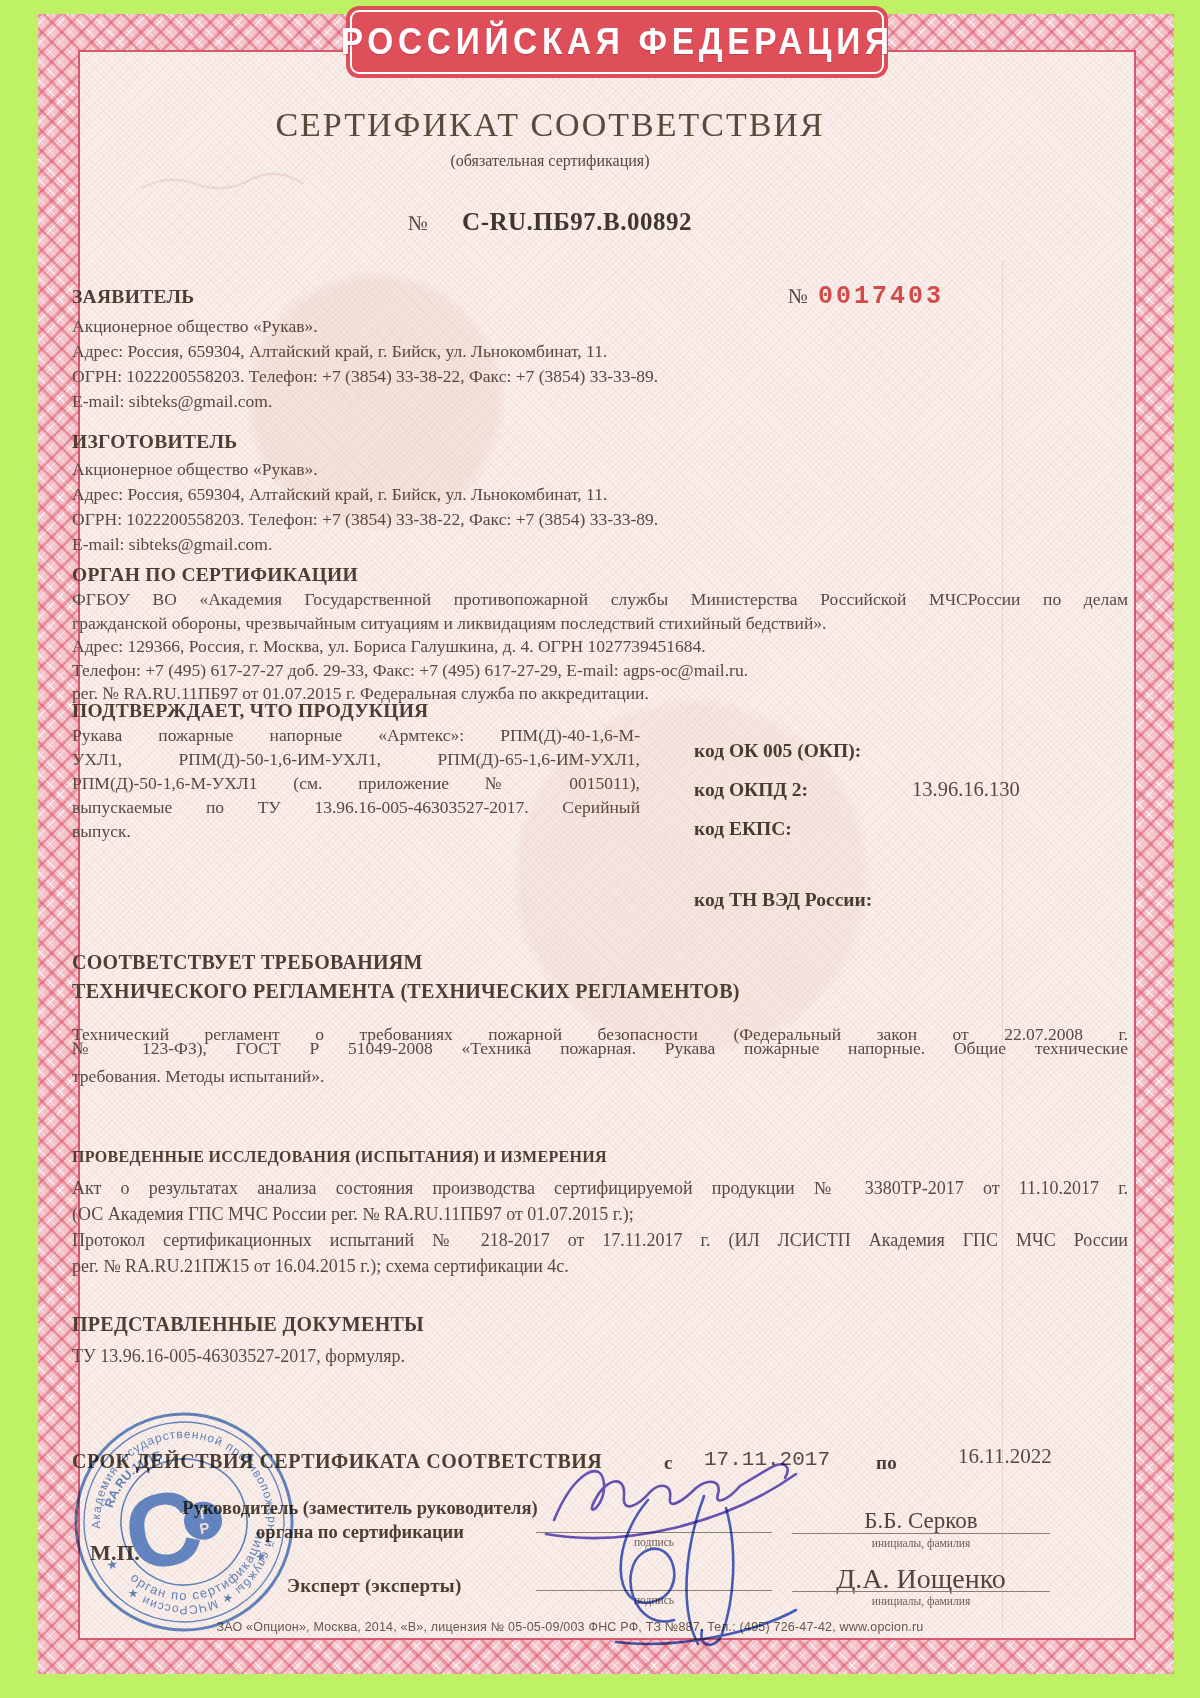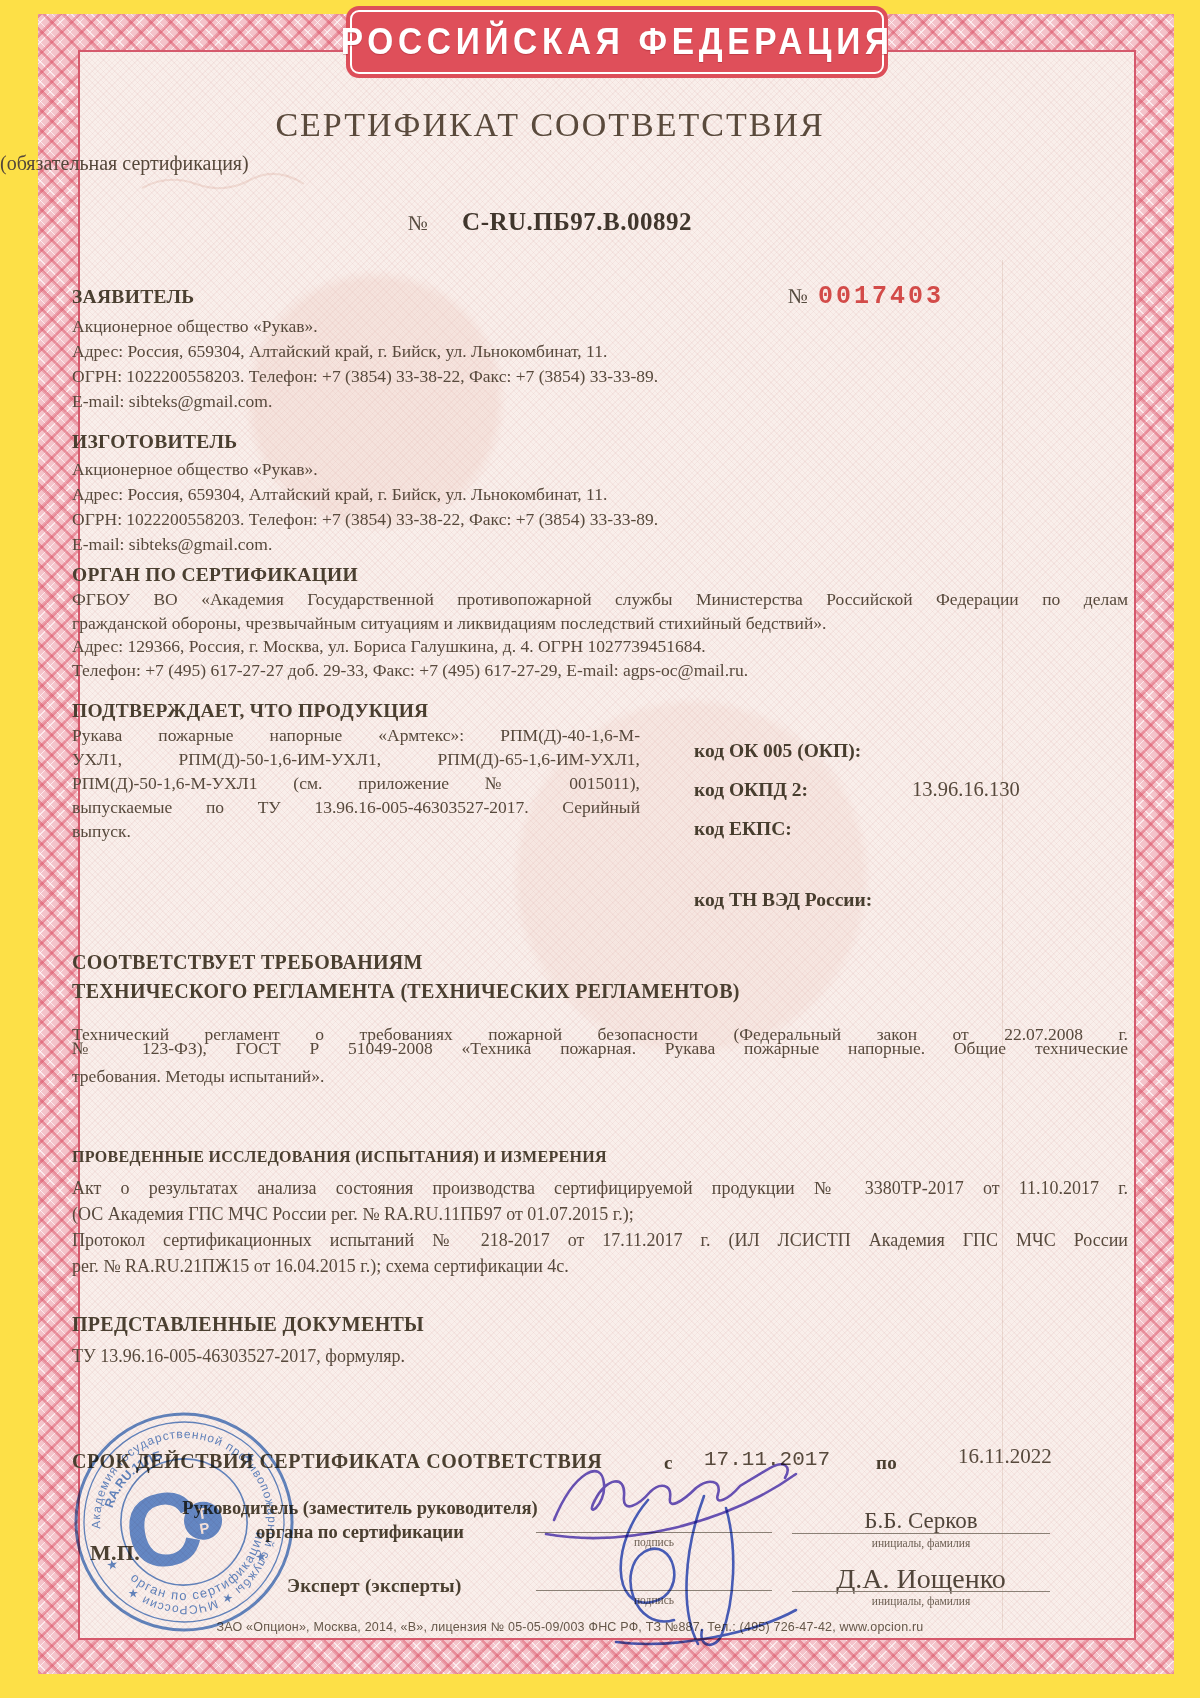--- a/index.html
+++ b/index.html
@@ -1,17 +1,17 @@
 <!DOCTYPE html>
 <html><head>
 <meta charset="utf-8">
 <style>
   html,body{margin:0;padding:0;}
   body{width:1200px;height:1698px;background:#ffffff;font-family:"Liberation Serif",serif;}
-  .page{position:relative;width:1200px;height:1698px;background:#fde047;overflow:hidden;}
+  .page{position:relative;width:1200px;height:1698px;background:#bef264;overflow:hidden;}
 
   
   .band{position:absolute;left:38px;top:14px;right:26px;bottom:24px;
     background-color:#f4c3ca;
     background-image:
       repeating-linear-gradient(45deg, rgba(219,81,101,.48) 0 3px, rgba(219,81,101,0) 3px 14px),
       repeating-linear-gradient(135deg, rgba(219,81,101,.48) 0 3px, rgba(219,81,101,0) 3px 14px),
       repeating-linear-gradient(45deg, rgba(255,255,255,.65) 0 1px, transparent 1px 7px),
       repeating-linear-gradient(135deg, rgba(255,255,255,.65) 0 1px, transparent 1px 7px);
   }
@@ -36,21 +36,21 @@
 
   .banner{position:absolute;left:350px;top:10px;width:530px;height:60px;
     background:#df4f5a;border:2px solid #ffffff;border-radius:9px;
     box-shadow:0 0 0 4px #dd4e59, 0 2px 3px rgba(120,30,40,.25);
     display:flex;align-items:center;justify-content:center;z-index:5;}
   .banner span{font-family:"Liberation Sans",sans-serif;font-weight:bold;font-size:36px;
     color:#fff;letter-spacing:5px;transform:scaleX(.93);white-space:nowrap;
     text-shadow:0 1px 1px rgba(140,30,40,.4);}
 
   .title{left:0;width:1100px;top:106px;text-align:center;font-size:34px;color:#5a4a3c;letter-spacing:2px;}
-  .subtitle{left:0;width:1100px;top:152px;font-size:20px;color:#55473a;}
+  .subtitle{left:0;width:1100px;top:152px;text-align:center;font-size:16px;color:#55473a;}
   .numrow{left:0;width:1100px;top:208px;text-align:center;color:#554a3e;}
   .numrow .nl{font-size:21px;margin-right:34px;}
   .numrow .nv{font-size:25px;font-weight:bold;color:#40362c;letter-spacing:.5px;}
 
   .blank{left:788px;top:282px;text-align:center;}
   .blank .nl{font-size:21px;color:#554a3e;margin-right:10px;}
   .blank .nv{font-family:"Liberation Mono",monospace;font-weight:bold;font-size:25px;color:#d34b49;letter-spacing:3px;}
 
   .codes{color:#473d2e;font-weight:bold;font-size:19.5px;}
   .codeval{font-size:20.5px;color:#57493c;}
@@ -99,24 +99,25 @@
   <div class="abs txt" style="left:72px;top:364px;">ОГРН: 1022200558203. Телефон: +7 (3854) 33-38-22, Факс: +7 (3854) 33-33-89.</div>
   <div class="abs txt" style="left:72px;top:389px;">E-mail: sibteks@gmail.com.</div>
 
   <div class="abs h" style="left:72px;top:431px;">ИЗГОТОВИТЕЛЬ</div>
   <div class="abs txt" style="left:72px;top:457px;">Акционерное общество «Рукав».</div>
   <div class="abs txt" style="left:72px;top:482px;">Адрес: Россия, 659304, Алтайский край, г. Бийск, ул. Льнокомбинат, 11.</div>
   <div class="abs txt" style="left:72px;top:507px;">ОГРН: 1022200558203. Телефон: +7 (3854) 33-38-22, Факс: +7 (3854) 33-33-89.</div>
   <div class="abs txt" style="left:72px;top:532px;">E-mail: sibteks@gmail.com.</div>
 
   <div class="abs h" style="left:72px;top:564px;">ОРГАН ПО СЕРТИФИКАЦИИ</div>
-  <div class="abs txt just" style="left:72px;top:587px;">ФГБОУ ВО «Академия Государственной противопожарной службы Министерства Российской Федерации по делам</div>
+  <div class="abs txt just" style="left:72px;top:587px;">ФГБОУ ВО «Академия Государственной противопожарной службы Министерства Российской МЧСРоссии по делам</div>
   <div class="abs txt" style="left:72px;top:611px;">гражданской обороны, чрезвычайным ситуациям и ликвидациям последствий стихийный бедствий».</div>
   <div class="abs txt" style="left:72px;top:634px;">Адрес: 129366, Россия, г. Москва, ул. Бориса Галушкина, д. 4. ОГРН 1027739451684.</div>
   <div class="abs txt" style="left:72px;top:658px;">Телефон: +7 (495) 617-27-27 доб. 29-33, Факс: +7 (495) 617-27-29, E-mail: agps-oc@mail.ru.</div>
+  <div class="abs txt" style="left:72px;top:681px;">рег. № RA.RU.11ПБ97 от 01.07.2015 г. Федеральная служба по аккредитации.</div>
 
   <div class="abs h" style="left:72px;top:700px;">ПОДТВЕРЖДАЕТ, ЧТО ПРОДУКЦИЯ</div>
   <div class="abs txt just" style="left:72px;top:723px;width:568px;">Рукава пожарные напорные «Армтекс»: РПМ(Д)-40-1,6-М-</div>
   <div class="abs txt just" style="left:72px;top:747px;width:568px;">УХЛ1, РПМ(Д)-50-1,6-ИМ-УХЛ1, РПМ(Д)-65-1,6-ИМ-УХЛ1,</div>
   <div class="abs txt just" style="left:72px;top:771px;width:568px;">РПМ(Д)-50-1,6-М-УХЛ1 (см. приложение № 0015011),</div>
   <div class="abs txt just" style="left:72px;top:795px;width:568px;">выпускаемые по ТУ 13.96.16-005-46303527-2017. Серийный</div>
   <div class="abs txt" style="left:72px;top:819px;">выпуск.</div>
 
   <div class="abs codes" style="left:694px;top:740px;">код ОК 005 (ОКП):</div>
   <div class="abs codes" style="left:694px;top:779px;">код ОКПД 2:</div>

